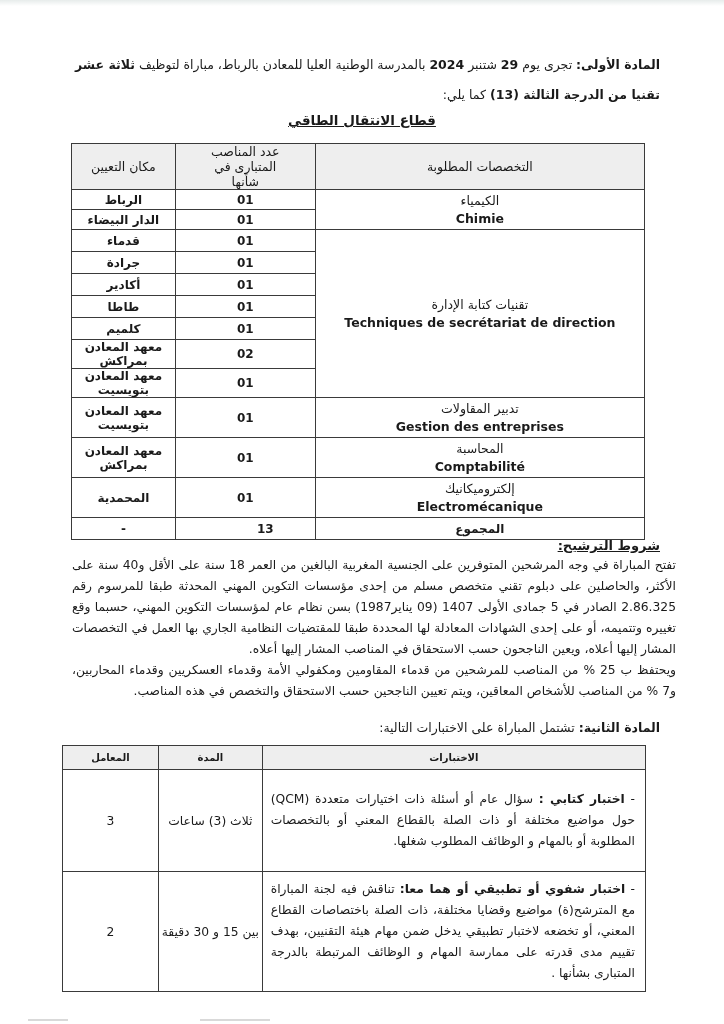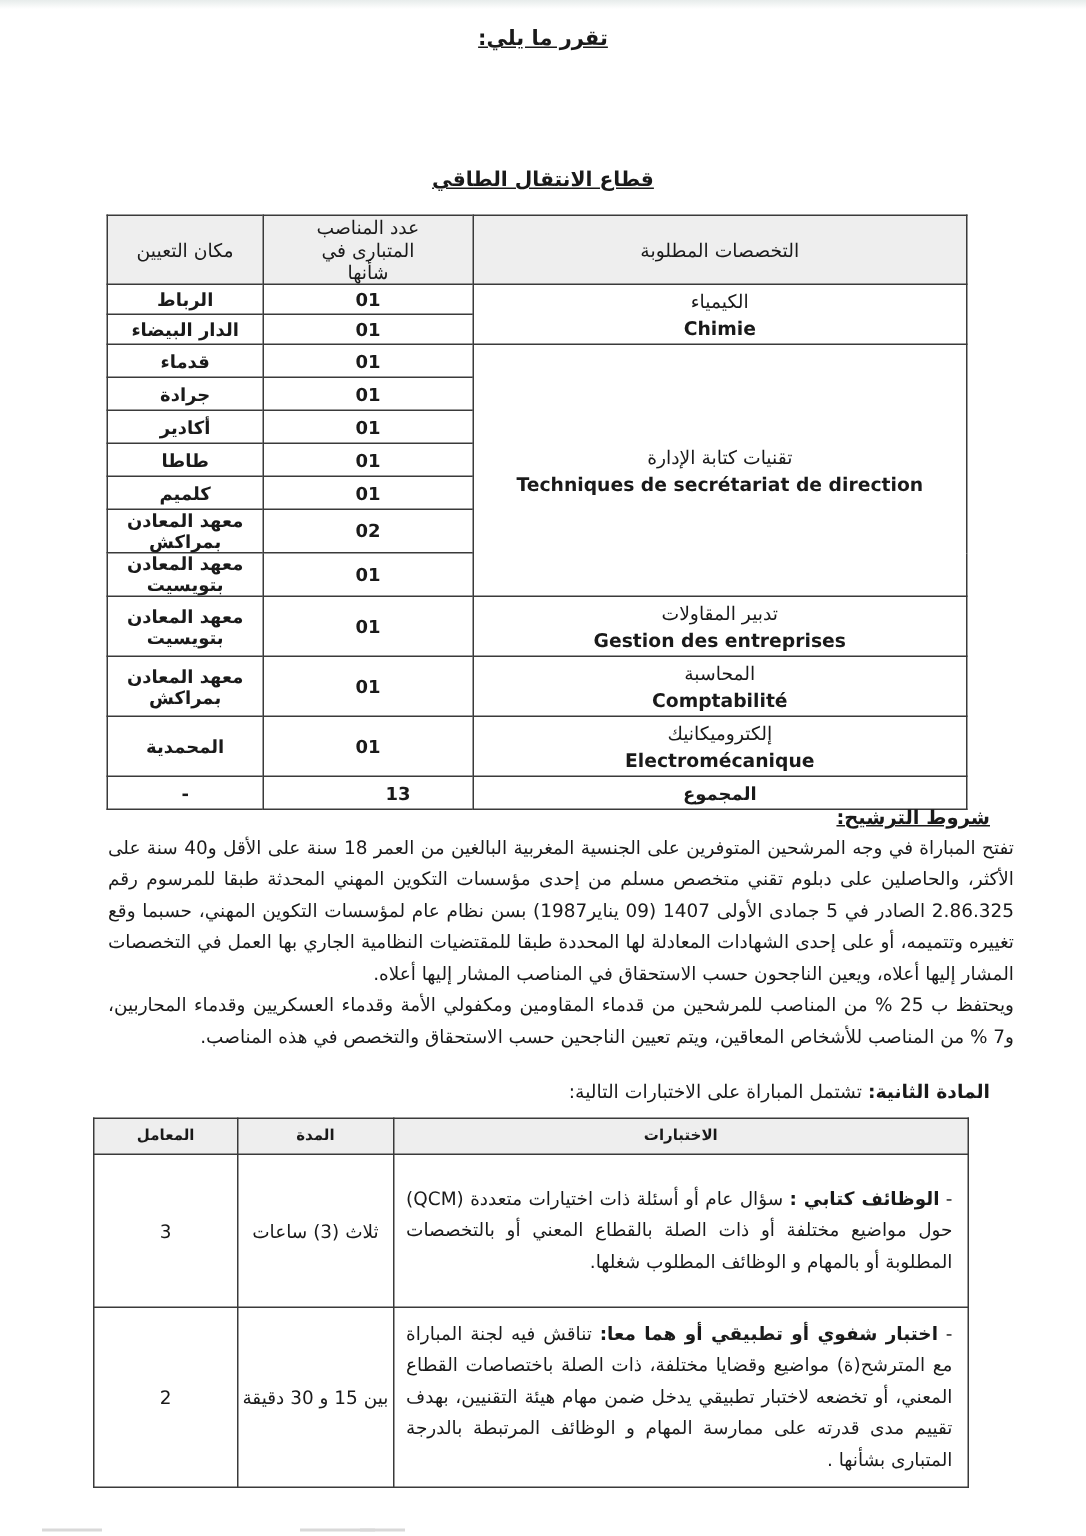--- a/index.html
+++ b/index.html
@@ -54,22 +54,24 @@
     .t2 td.desc { text-align: justify; padding: 6px 10px 6px 8px; line-height: 21px; }
     .bottom-marks { position: absolute; left: 0; top: 1016px; width: 724px; height: 8px; }
     .bottom-marks span { position: absolute; top: 3px; height: 2px; background: #d9d9d9; }
   </style>
 </head>
 <body>
 
 <div class="page">
   <div class="top-strip"></div>
 
-  <div class="heading-center">تقرر ما يلي:</div>
 
+  <div class="para" style="top:50px;">
+    <b>المادة الأولى:</b><span> تجرى يوم </span><b>29</b><span> شتنبر </span><b>2024</b><span> بالمدرسة الوطنية العليا للمعادن بالرباط، مباراة لتوظيف </span><b>ثلاثة عشر تقنيا من الدرجة الثالثة (13)</b><span> كما يلي:</span>
+  </div>
 
   <div class="sector-title">قطاع الانتقال الطاقي</div>
 
   <table class="t1">
     <thead>
       <tr>
         <th style="width:330px">التخصصات المطلوبة</th>
         <th style="width:140px;padding:0 30px">عدد المناصب المتبارى في شأنها</th>
         <th style="width:104px">مكان التعيين</th>
       </tr>
@@ -164,21 +166,21 @@
   <table class="t2">
     <thead>
       <tr>
         <th style="width:384px">الاختبارات</th>
         <th style="width:104px">المدة</th>
         <th style="width:96px">المعامل</th>
       </tr>
     </thead>
     <tbody id="exams-body">
         <tr>
-          <td class="desc" style="height: 102px;"><span>- </span><b>الوظائف كتابي :</b><span> سؤال عام أو أسئلة ذات اختيارات متعددة (QCM) حول مواضيع مختلفة أو ذات الصلة بالقطاع المعني أو بالتخصصات المطلوبة أو بالمهام و الوظائف المطلوب شغلها.</span></td>
+          <td class="desc" style="height: 102px;"><span>- </span><b>اختبار كتابي :</b><span> سؤال عام أو أسئلة ذات اختيارات متعددة (QCM) حول مواضيع مختلفة أو ذات الصلة بالقطاع المعني أو بالتخصصات المطلوبة أو بالمهام و الوظائف المطلوب شغلها.</span></td>
           <td>ثلاث (3) ساعات</td>
           <td>3</td>
         </tr>
         <tr>
           <td class="desc" style="height: 120px;"><span>- </span><b>اختبار شفوي أو تطبيقي أو هما معا:</b><span> تناقش فيه لجنة المباراة مع المترشح(ة) مواضيع وقضايا مختلفة، ذات الصلة باختصاصات القطاع المعني، أو تخضعه لاختبار تطبيقي يدخل ضمن مهام هيئة التقنيين، بهدف تقييم مدى قدرته على ممارسة المهام و الوظائف المرتبطة بالدرجة المتبارى بشأنها .</span></td>
           <td>بين 15 و 30 دقيقة</td>
           <td>2</td>
         </tr>
       </tbody>
   </table>

